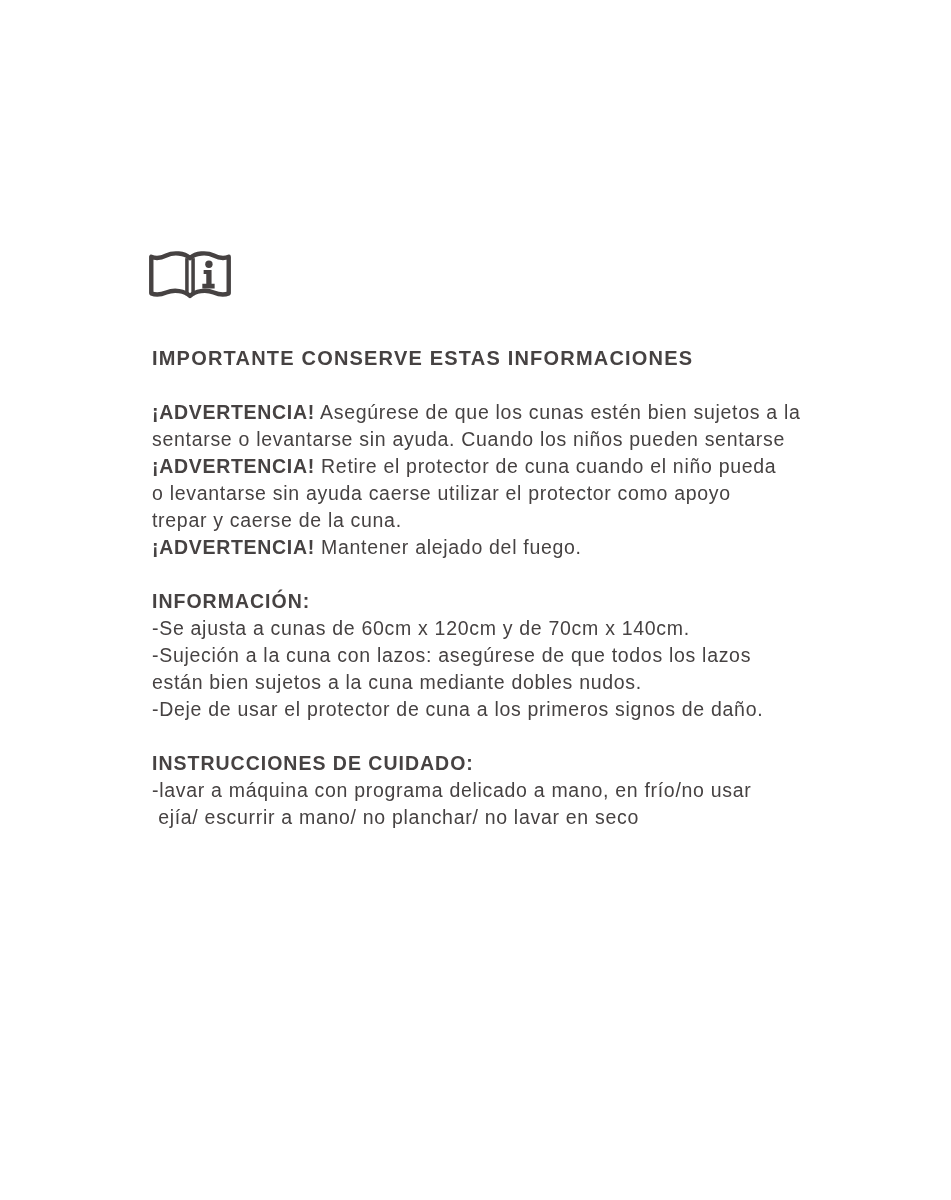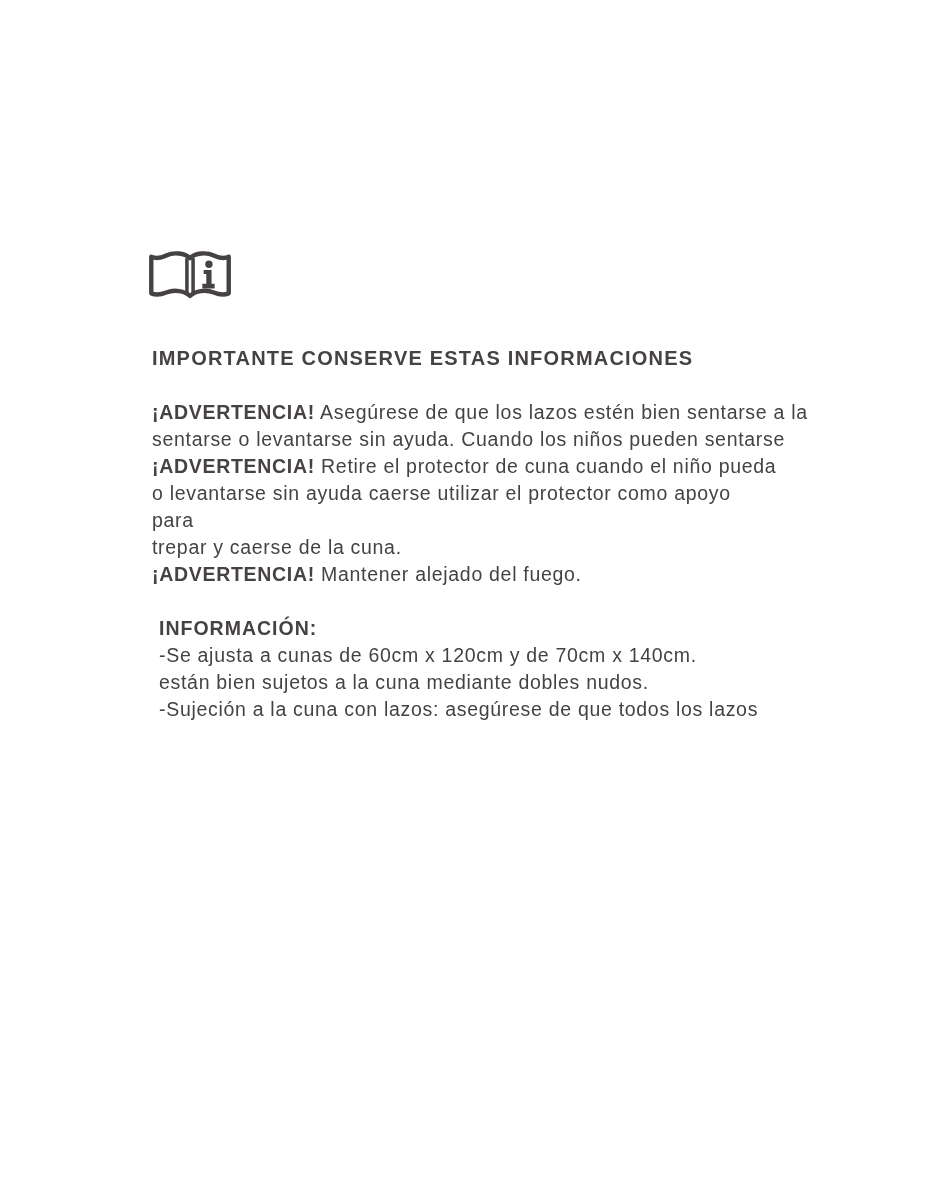--- a/index.html
+++ b/index.html
@@ -28,21 +28,21 @@
   }
   .page-title {
     font-size: 20px;
     line-height: 27px;
     font-weight: bold;
     letter-spacing: 1.2px;
     margin: 0 0 27px 0;
     white-space: pre-wrap;
   }
   section.text-section { margin: 0; }
-  section.text-section + section.text-section { margin-top: 27px; margin-left: 7px; }
+  section.text-section + section.text-section { margin-top: 27px; }
   .section-title {
     font-size: 19.5px;
     line-height: 27px;
     font-weight: bold;
     letter-spacing: 1.0px;
     margin: 0;
     white-space: pre-wrap;
   }
   .line {
     font-size: 19.5px;
@@ -64,33 +64,40 @@
       <line x1="53.5" y1="9" x2="53.5" y2="51" stroke="#464242" stroke-width="4"></line>
       <circle cx="71.5" cy="16" r="4.2" fill="#464242"></circle>
       <path d="M65.5 22.5 L74.5 22.5 L74.5 38 L78 38 L78 43.5 L64 43.5 L64 38 L68.5 38 L68.5 27 L65.5 27 Z" fill="#464242"></path>
     </svg>
   </span>
 
   <h1 class="page-title">IMPORTANTE CONSERVE ESTAS INFORMACIONES</h1>
 
   <section class="text-section">
     <div>
-        <div class="line"><span class="b">¡ADVERTENCIA!</span><span> Asegúrese de que los lazos estén bien sentarse a la</span></div>
+        <div class="line"><span class="b">¡ADVERTENCIA!</span><span> Asegúrese de que los cunas estén bien sujetos a la</span></div>
         <div class="line"><span>sentarse o levantarse sin ayuda. Cuando los niños pueden sentarse</span></div>
         <div class="line"><span class="b">¡ADVERTENCIA!</span><span> Retire el protector de cuna cuando el niño pueda</span></div>
         <div class="line"><span>o levantarse sin ayuda caerse utilizar el protector como apoyo</span></div>
-        <div class="line"><span>para</span></div>
         <div class="line"><span>trepar y caerse de la cuna.</span></div>
         <div class="line"><span class="b">¡ADVERTENCIA!</span><span> Mantener alejado del fuego.</span></div>
       </div>
   </section>
 
   <section class="text-section">
     <h2 class="section-title">INFORMACIÓN:</h2>
     <div>
         <div class="line"><span>-Se ajusta a cunas de 60cm x 120cm y de 70cm x 140cm.</span></div>
+        <div class="line"><span>-Sujeción a la cuna con lazos: asegúrese de que todos los lazos</span></div>
         <div class="line"><span>están bien sujetos a la cuna mediante dobles nudos.</span></div>
-        <div class="line"><span>-Sujeción a la cuna con lazos: asegúrese de que todos los lazos</span></div>
+        <div class="line"><span>-Deje de usar el protector de cuna a los primeros signos de daño.</span></div>
       </div>
   </section>
 
+  <section class="text-section">
+    <h2 class="section-title">INSTRUCCIONES DE CUIDADO:</h2>
+    <div>
+        <div class="line"><span>-lavar a máquina con programa delicado a mano, en frío/no usar</span></div>
+        <div class="line"><span> ejía/ escurrir a mano/ no planchar/ no lavar en seco</span></div>
+      </div>
+  </section>
 
 </main>
 
 </body></html>

